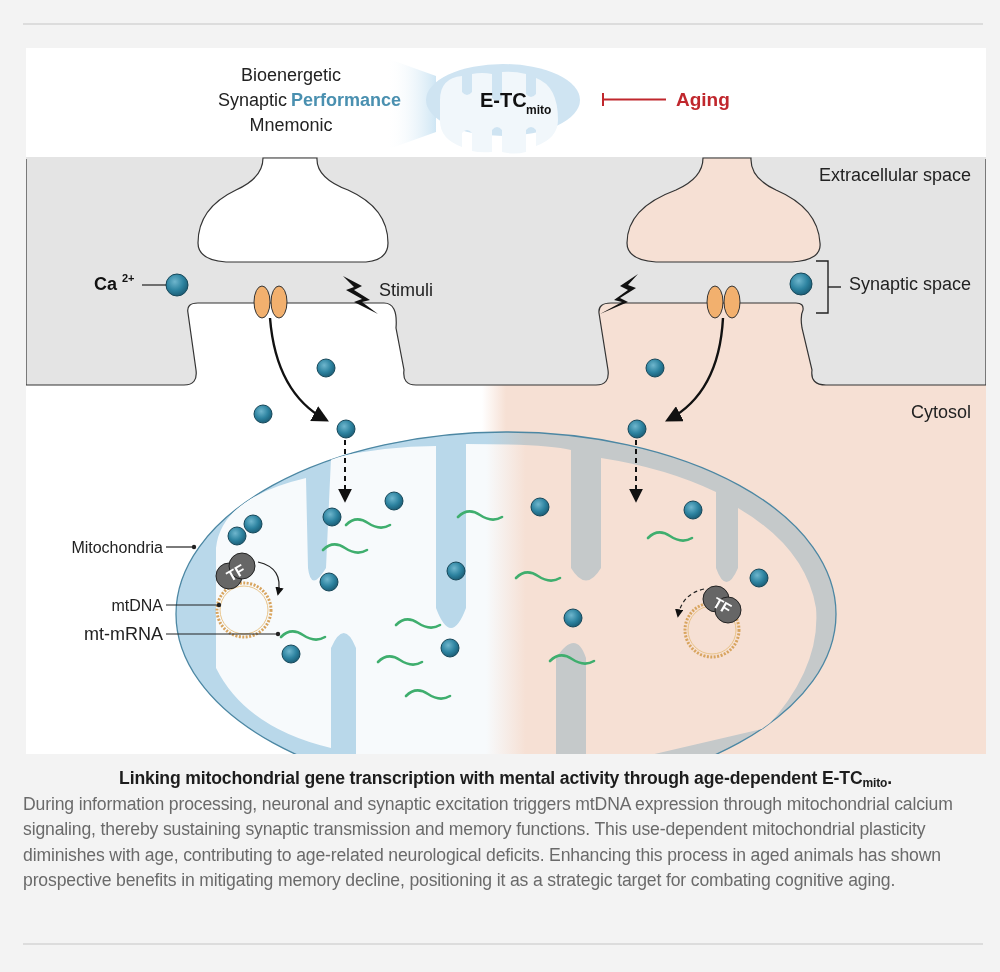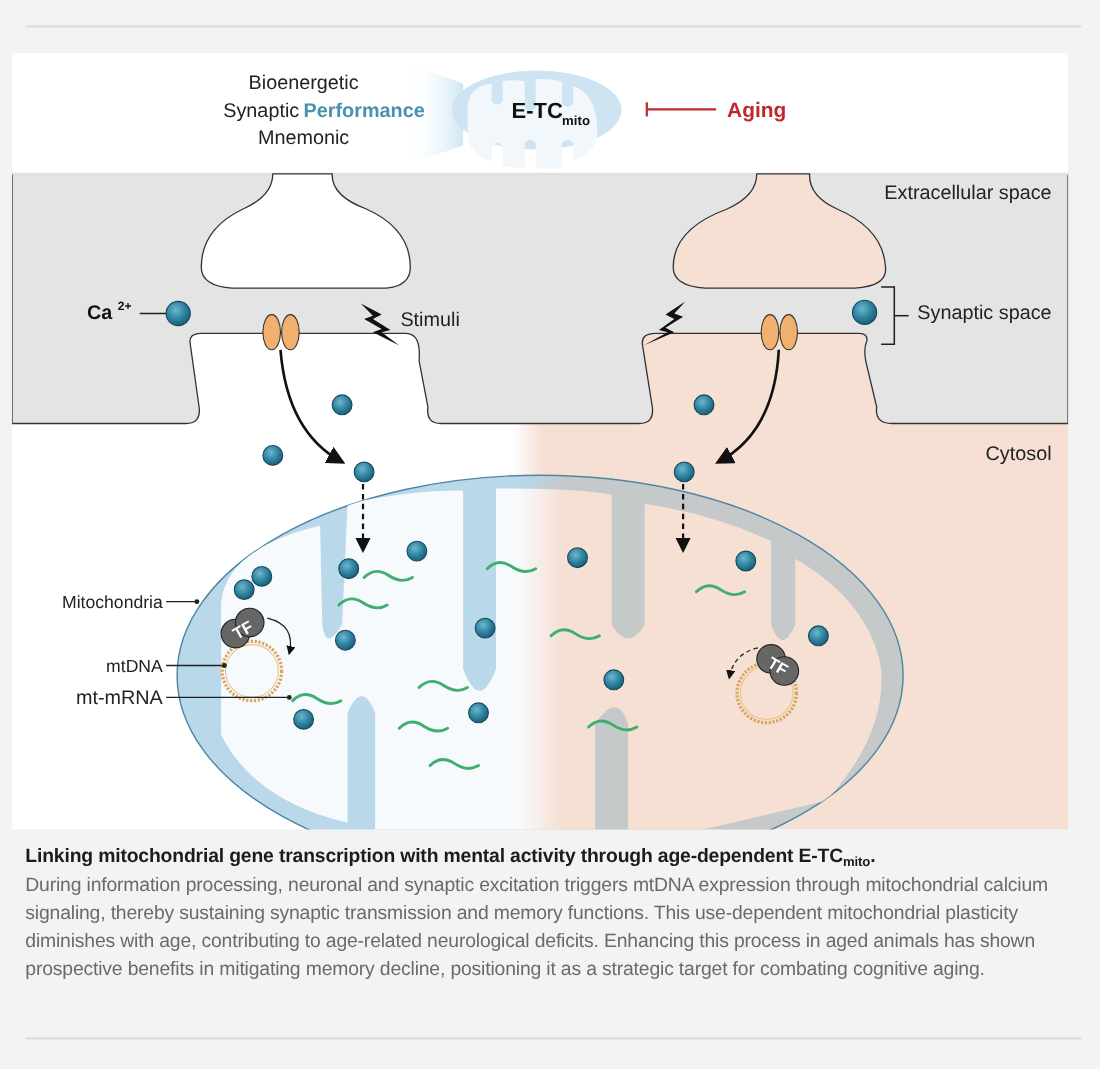--- a/index.html
+++ b/index.html
@@ -1,22 +1,22 @@
 <!DOCTYPE html>
 <html><head>
 <meta charset="utf-8">
 <style>
   html,body{margin:0;padding:0;}
   body{width:1000px;height:972px;background:#f3f3f3;position:relative;overflow:hidden;font-family:"Liberation Sans",sans-serif;}
   .rule{position:absolute;left:23px;width:960px;height:2px;background:#dcdcdc;}
-  #figure{position:absolute;left:11px;top:48px;width:960px;height:706px;}
+  #figure{position:absolute;left:26px;top:48px;width:960px;height:706px;}
   #figure svg{display:block;}
   .lbl{font-family:"Liberation Sans",sans-serif;fill:#222;}
   .caption{position:absolute;left:23px;top:766px;width:965px;font-family:"Liberation Sans",sans-serif;font-size:17.6px;line-height:25.5px;color:#6a6a6a;letter-spacing:-0.15px;}
-  .caption .title{color:#1c1c1c;font-weight:bold;display:block;}
+  .caption .title{color:#1c1c1c;font-weight:bold;display:block;text-align:center;}
   .caption .title sub{font-size:12px;vertical-align:-3px;line-height:0;}
 </style>
 </head>
 <body>
 
 <div class="rule" style="top:23px;"></div>
 
 <div id="figure">
 <svg width="960" height="706" viewBox="0 0 960 706" xmlns="http://www.w3.org/2000/svg">
   <defs>

